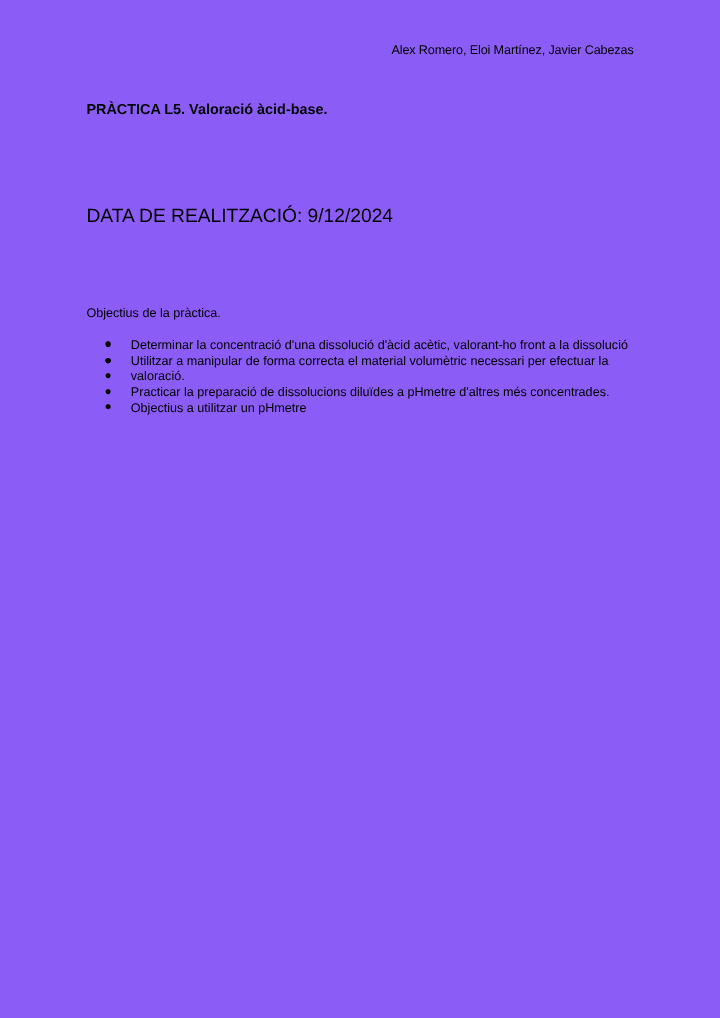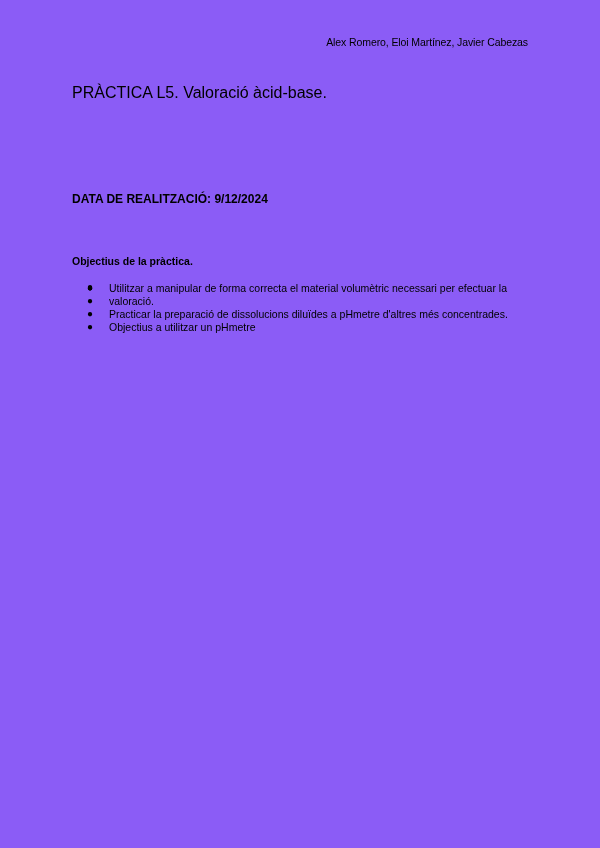--- a/index.html
+++ b/index.html
@@ -1,41 +1,42 @@
 <!DOCTYPE html>
 <html><head>
 <meta charset="utf-8">
 <style>
   html, body { margin: 0; padding: 0; background: #ffffff; }
   body { width: 600px; height: 848px; position: relative; overflow: hidden;
          font-family: "Liberation Sans", sans-serif; color: #000; }
   .page { position: absolute; left: 0; top: 0; width: 600px; height: 848px; background: #8b5cf6; }
   .authors { position: absolute; top: 36px; right: 72px; font-size: 10.5px; letter-spacing: -0.1px; white-space: nowrap; }
-  .title { position: absolute; top: 84px; left: 72px; font-size: 16px; font-weight: normal; white-space: nowrap; }
-  .date { position: absolute; top: 172px; left: 72px; font-size: 12px; font-weight: bold; white-space: nowrap; margin-top: 20px; }
-  .obj-heading { position: absolute; top: 255px; left: 72px; font-size: 10.5px; font-weight: bold; white-space: nowrap; }
+  .title { position: absolute; top: 84px; left: 72px; font-size: 12px; font-weight: bold; white-space: nowrap; }
+  .date { position: absolute; top: 172px; left: 72px; font-size: 16px; font-weight: normal; white-space: nowrap; }
+  .obj-heading { position: absolute; top: 255px; left: 72px; font-size: 10.5px; font-weight: normal; white-space: nowrap; }
   .list { position: absolute; top: 281px; left: 72px; width: 456px; margin: 0; padding: 0; list-style: none; }
   .list li { position: relative; padding-left: 37px; font-size: 10.5px; line-height: 12.5px; margin: 0 0 0.5px 0; text-align: justify; }
   .bullet { position: absolute; left: 15px; top: 0; font-size: 10px; line-height: 12.5px; }
 </style>
 </head>
 <body>
 
 <div class="page">
   <div class="authors">Alex Romero, Eloi Martínez, Javier Cabezas</div>
   <div class="title">PRÀCTICA L5. Valoració àcid-base.</div>
   <div class="date">DATA DE REALITZACIÓ: 9/12/2024</div>
   <div class="obj-heading">Objectius de la pràctica.</div>
 
   <ul class="list">
     <li>
       <span class="bullet">●</span>
     </li>
     <li>
       <span class="bullet">●</span>
+      <span>Determinar la concentració d'una dissolució d'àcid acètic, valorant-ho front a la dissolució</span>
     </li>
     <li>
       <span class="bullet">●</span>
     </li>
     <li>
       <span class="bullet">●</span>
     </li>
     <li>
       <span class="bullet">●</span>
       <span>Utilitzar a manipular de forma correcta el material volumètric necessari per efectuar la</span>

